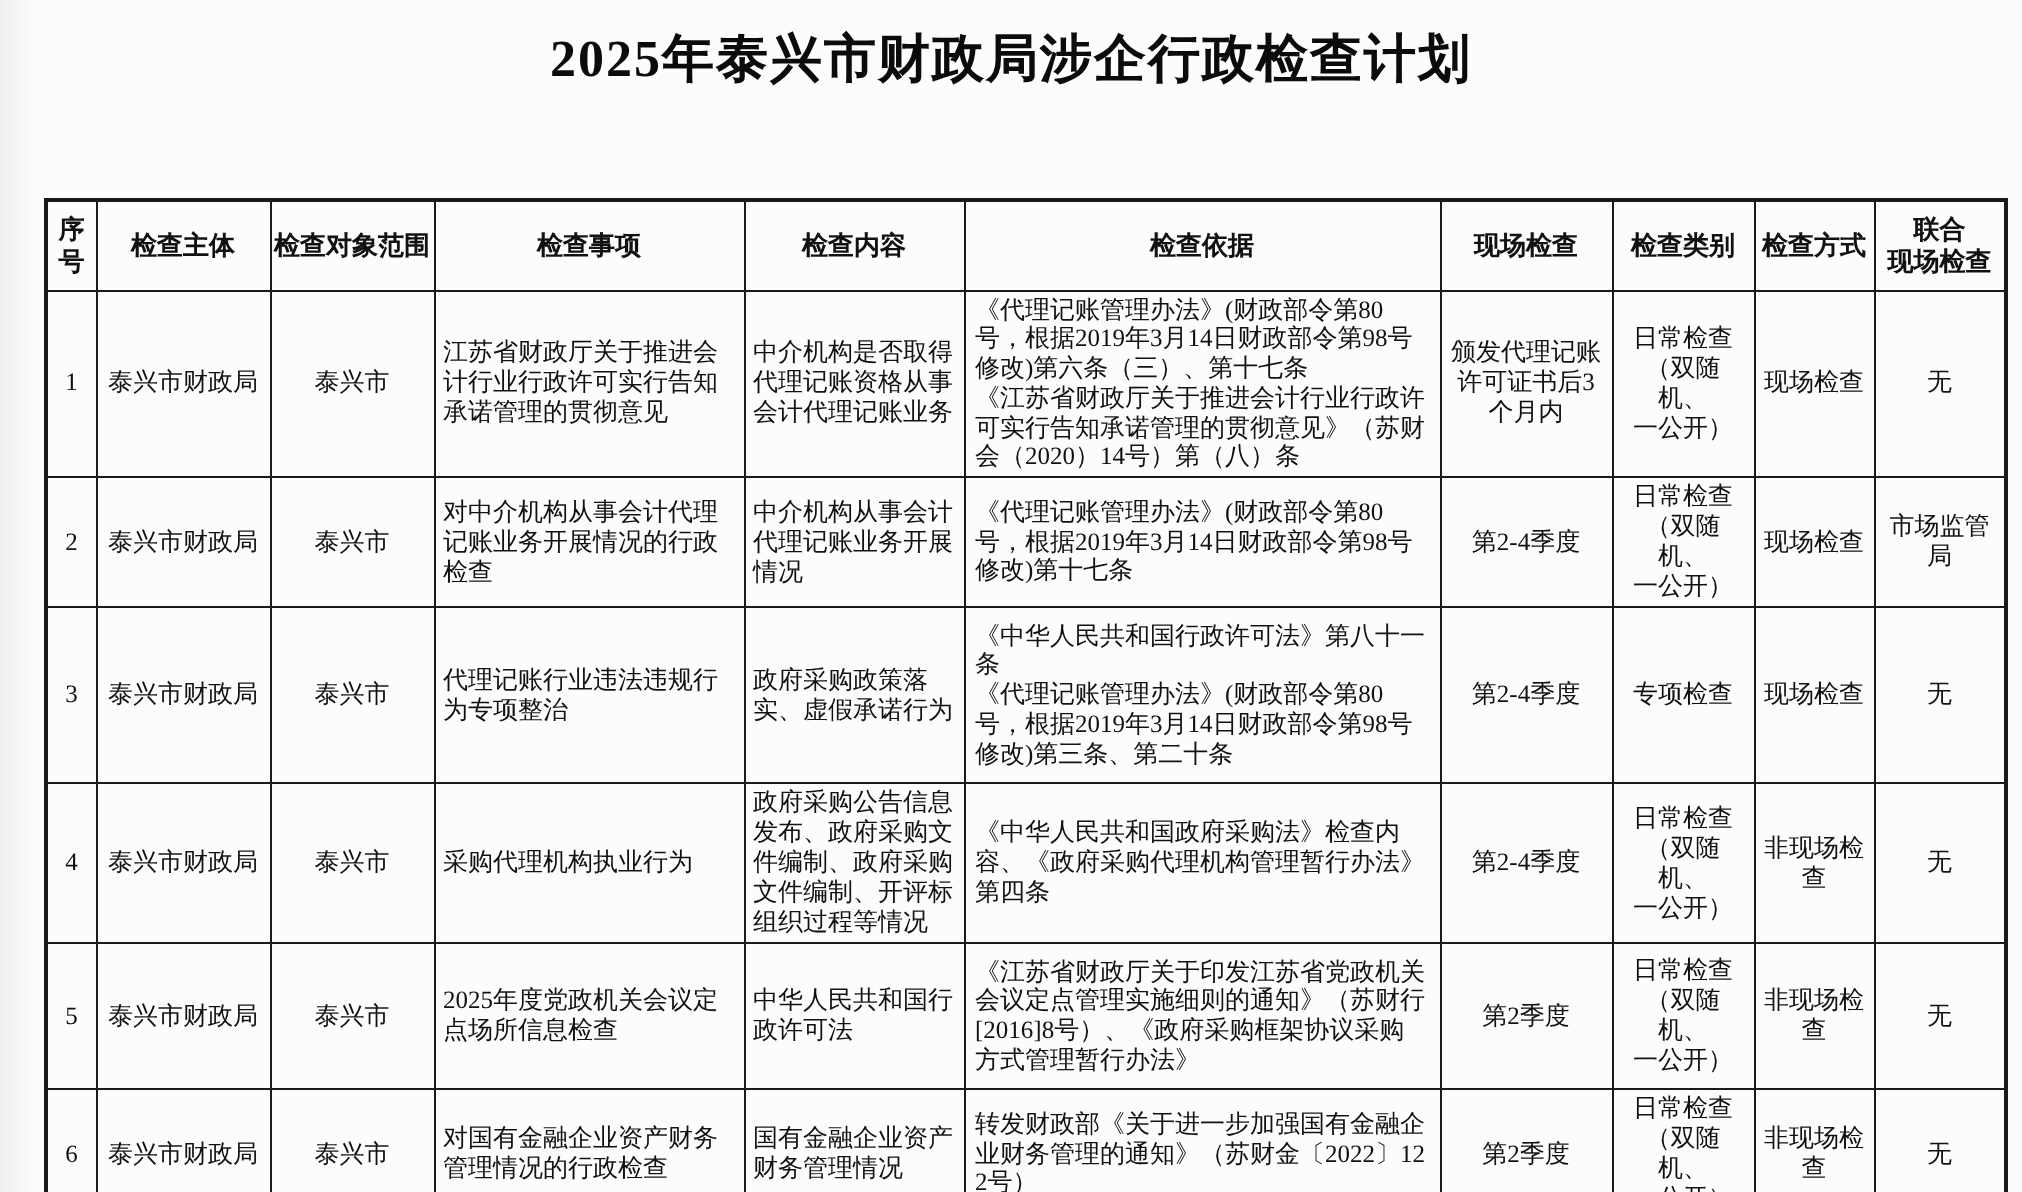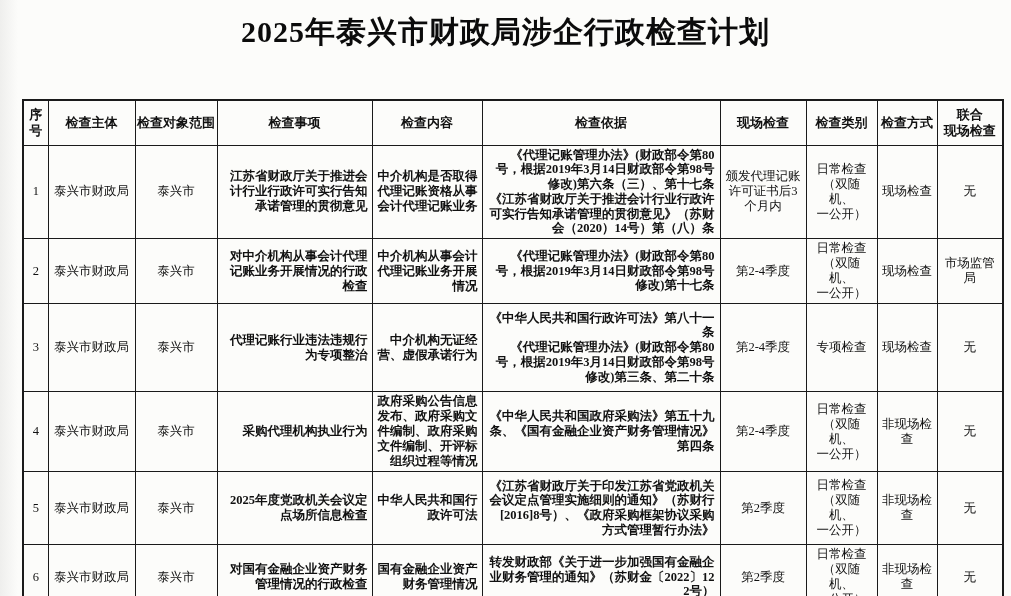--- a/index.html
+++ b/index.html
@@ -24,21 +24,21 @@
     background: linear-gradient(to right, rgba(120,120,120,0.10), rgba(120,120,120,0));
     pointer-events: none;
   }
   .title {
     position: absolute;
     top: 12px;
     left: 0;
     width: 100%;
     margin: 0;
     text-align: center;
-    font-size: 30px;
+    font-size: 26px;
     font-weight: bold;
     letter-spacing: 1px;
     color: #0b0b0b;
   }
   table.plan-table {
     position: absolute;
     left: 22px;
     top: 99px;
     width: 980px;
     border-collapse: collapse;
@@ -55,21 +55,21 @@
     word-break: break-all;
     overflow: hidden;
   }
   .plan-table th {
     font-weight: bold;
     font-size: 13px;
     text-align: center;
     padding: 2px 1px;
   }
   .plan-table td.center { text-align: center; }
-  .plan-table td.left   { text-align: right; font-weight: bold; }
+  .plan-table td.left   { text-align: left; }
   .plan-table td.basis  { padding: 2px 5px; line-height: 1.18; }
 
   thead tr { height: 45px; }
   tbody tr:nth-of-type(1) { height: 87px; }
   tbody tr:nth-of-type(2) { height: 65px; }
   tbody tr:nth-of-type(3) { height: 88px; }
   tbody tr:nth-of-type(4) { height: 80px; }
   tbody tr:nth-of-type(5) { height: 73px; }
   tbody tr:nth-of-type(6) { height: 47px; }
 </style>
@@ -135,35 +135,35 @@
 （双随机、
 一公开）</td>
           <td class="center">现场检查</td>
           <td class="center">市场监管局</td>
         </tr>
         <tr>
           <td class="center">3</td>
           <td class="center">泰兴市财政局</td>
           <td class="center">泰兴市</td>
           <td class="left">代理记账行业违法违规行为专项整治</td>
-          <td class="left">中介机构无证经营、虚假承诺行为</td>
+          <td class="left">政府采购政策落实、虚假承诺行为</td>
           <td class="left basis">《中华人民共和国行政许可法》第八十一条
 《代理记账管理办法》(财政部令第80号，根据2019年3月14日财政部令第98号修改)第三条、第二十条</td>
           <td class="center">第2-4季度</td>
           <td class="center">专项检查</td>
           <td class="center">现场检查</td>
           <td class="center">无</td>
         </tr>
         <tr>
           <td class="center">4</td>
           <td class="center">泰兴市财政局</td>
           <td class="center">泰兴市</td>
           <td class="left">采购代理机构执业行为</td>
           <td class="left">政府采购公告信息发布、政府采购文件编制、政府采购文件编制、开评标组织过程等情况</td>
-          <td class="left basis">《中华人民共和国政府采购法》第五十九条、《国有金融企业资产财务管理情况》第四条</td>
+          <td class="left basis">《中华人民共和国政府采购法》检查内容、《政府采购代理机构管理暂行办法》第四条</td>
           <td class="center">第2-4季度</td>
           <td class="center">日常检查
 （双随机、
 一公开）</td>
           <td class="center">非现场检查</td>
           <td class="center">无</td>
         </tr>
         <tr>
           <td class="center">5</td>
           <td class="center">泰兴市财政局</td>

